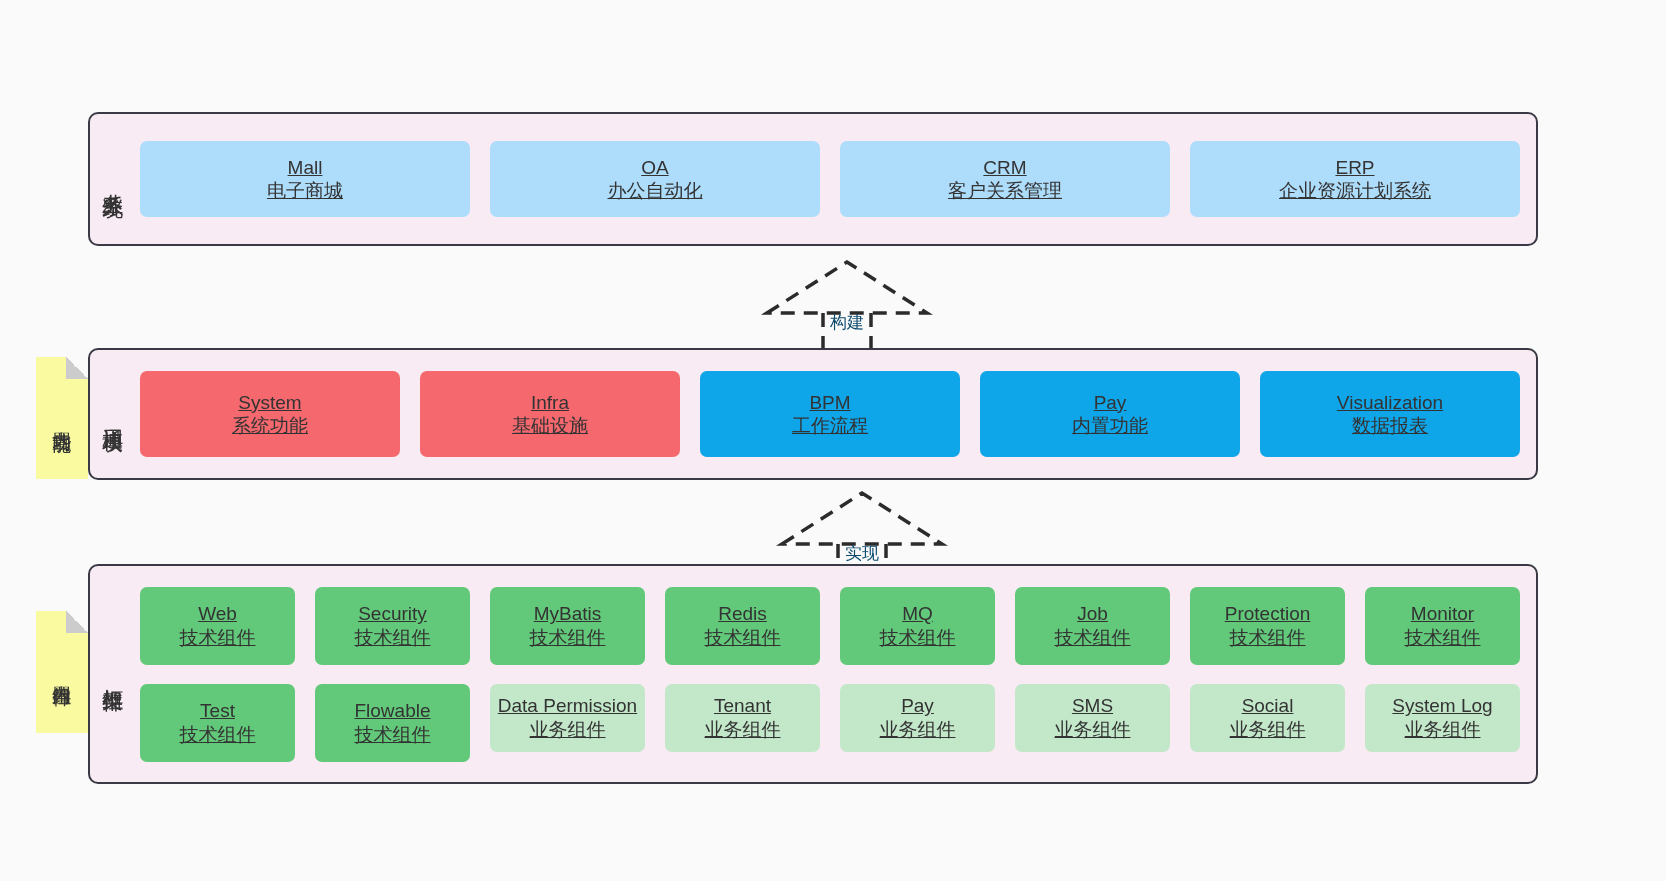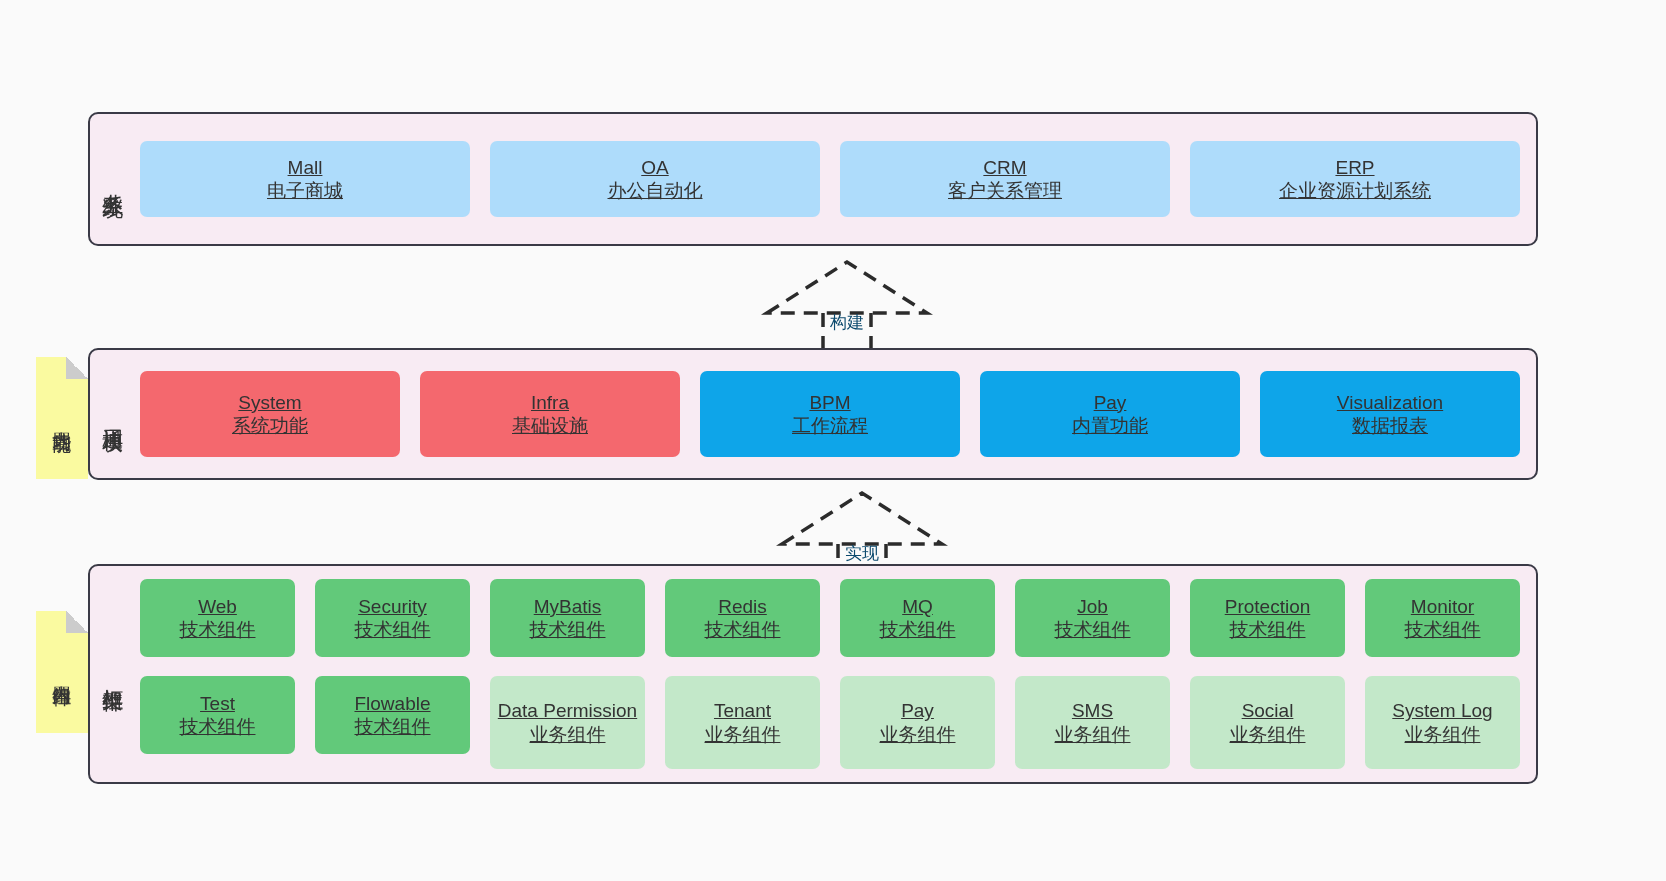--- a/index.html
+++ b/index.html
@@ -78,21 +78,21 @@
     box-sizing: border-box;
     text-decoration: underline;
   }
   .card .card-name { display: block; }
   .card .card-sub  { display: block; }
 
   .card.blue        { background: #AEDCFB; height: 76px; }
   .card.red         { background: #F4686E; height: 86px; }
   .card.pink        { background: #0ea5e9; height: 86px; }
   .card.green       { background: #62C97A; height: 78px; }
-  .card.lightgreen  { background: #C3E8C9; height: 93px; }
+  .card.lightgreen  { background: #C3E8C9; height: 68px; }
 
   
   #layer-business  { left: 88px;  top: 112px; width: 1450px; height: 134px; }
   #layer-modules   { left: 88px;  top: 348px; width: 1450px; height: 132px; }
   #layer-framework { left: 88px;  top: 564px; width: 1450px; height: 220px; }
 
   #layer-business  .layer-body { padding-right: 16px; }
   #layer-modules   .layer-body { padding-right: 16px; }
   #layer-framework .layer-body { padding-right: 16px; gap: 19px; }
 

